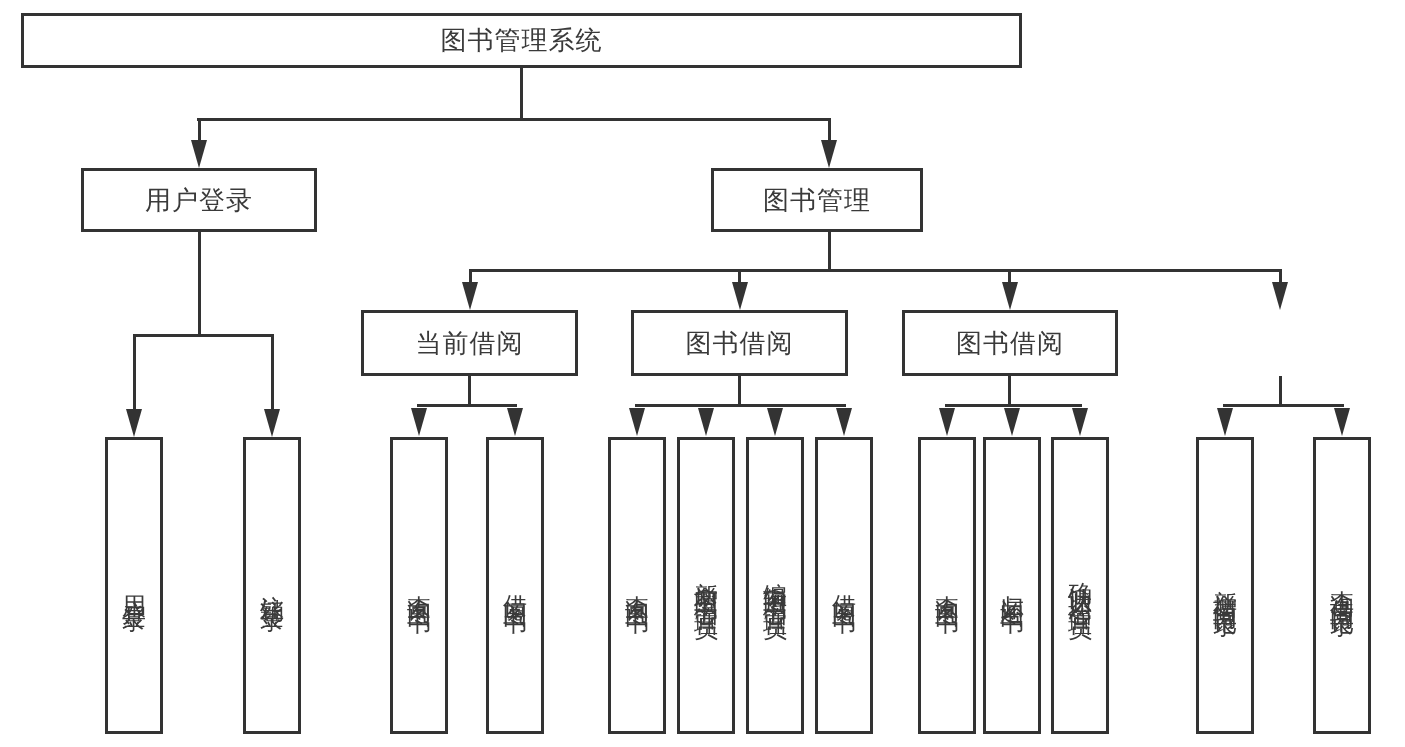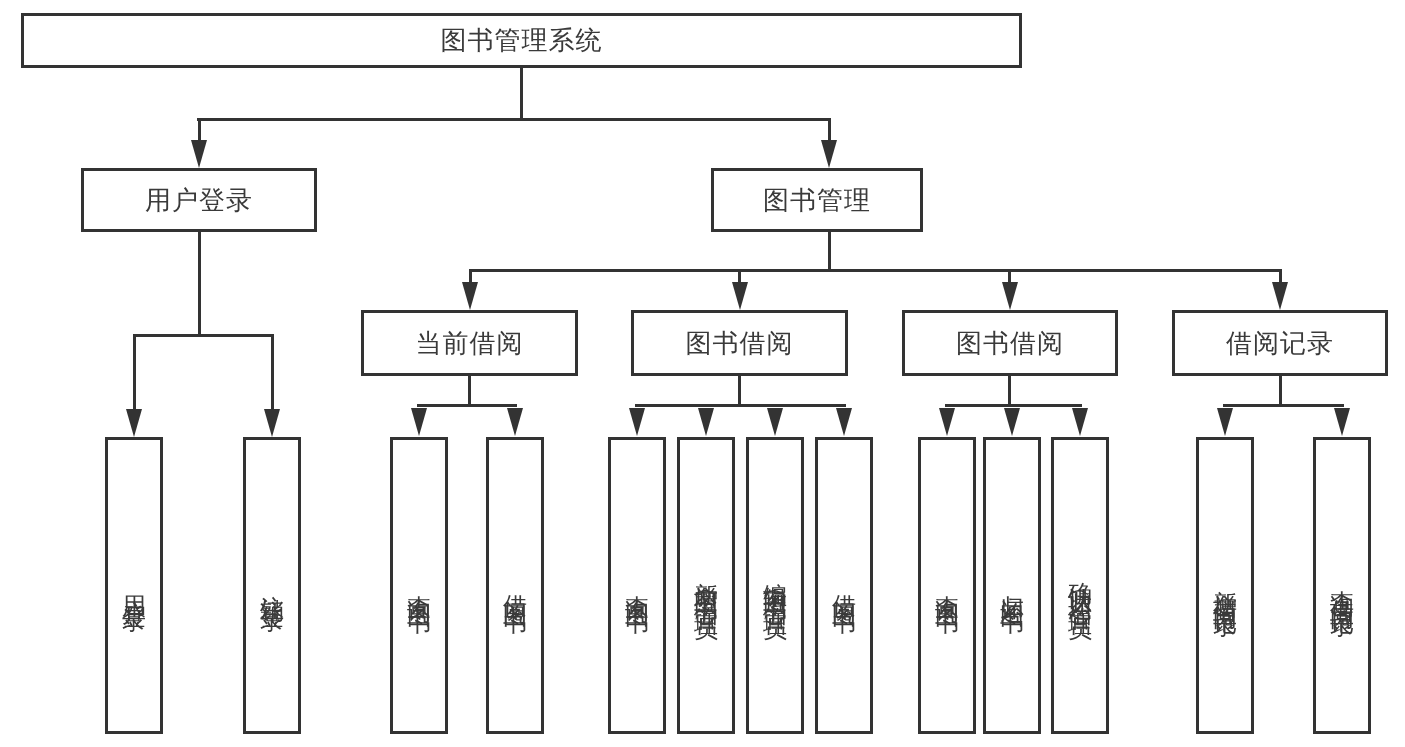--- a/index.html
+++ b/index.html
@@ -88,21 +88,20 @@
   <i class="vl" style="left:1008px;top:269px;height:14px"></i>
   <i class="vl" style="left:1279px;top:269px;height:14px"></i>
   <i class="arrow" style="left:462px;top:282px"></i>
   <i class="arrow" style="left:732px;top:282px"></i>
   <i class="arrow" style="left:1002px;top:282px"></i>
   <i class="arrow" style="left:1272px;top:282px"></i>
 
   <div class="node" style="left:361px;top:310px;width:217px;height:66px">当前借阅</div>
   <div class="node" style="left:631px;top:310px;width:217px;height:66px">图书借阅</div>
   <div class="node" style="left:902px;top:310px;width:216px;height:66px">图书借阅</div>
-  <div class="node" style="left:1172px;top:310px;width:216px;height:66px">借阅记录</div>
 
   <i class="vl" style="left:468px;top:376px;height:31px"></i>
   <i class="hl" style="left:417px;top:404px;width:100px"></i>
   <i class="arrow" style="left:411px;top:408px"></i>
   <i class="arrow" style="left:507px;top:408px"></i>
 
   <i class="vl" style="left:738px;top:376px;height:31px"></i>
   <i class="hl" style="left:635px;top:404px;width:211px"></i>
   <i class="arrow" style="left:629px;top:408px"></i>
   <i class="arrow" style="left:698px;top:408px"></i>

